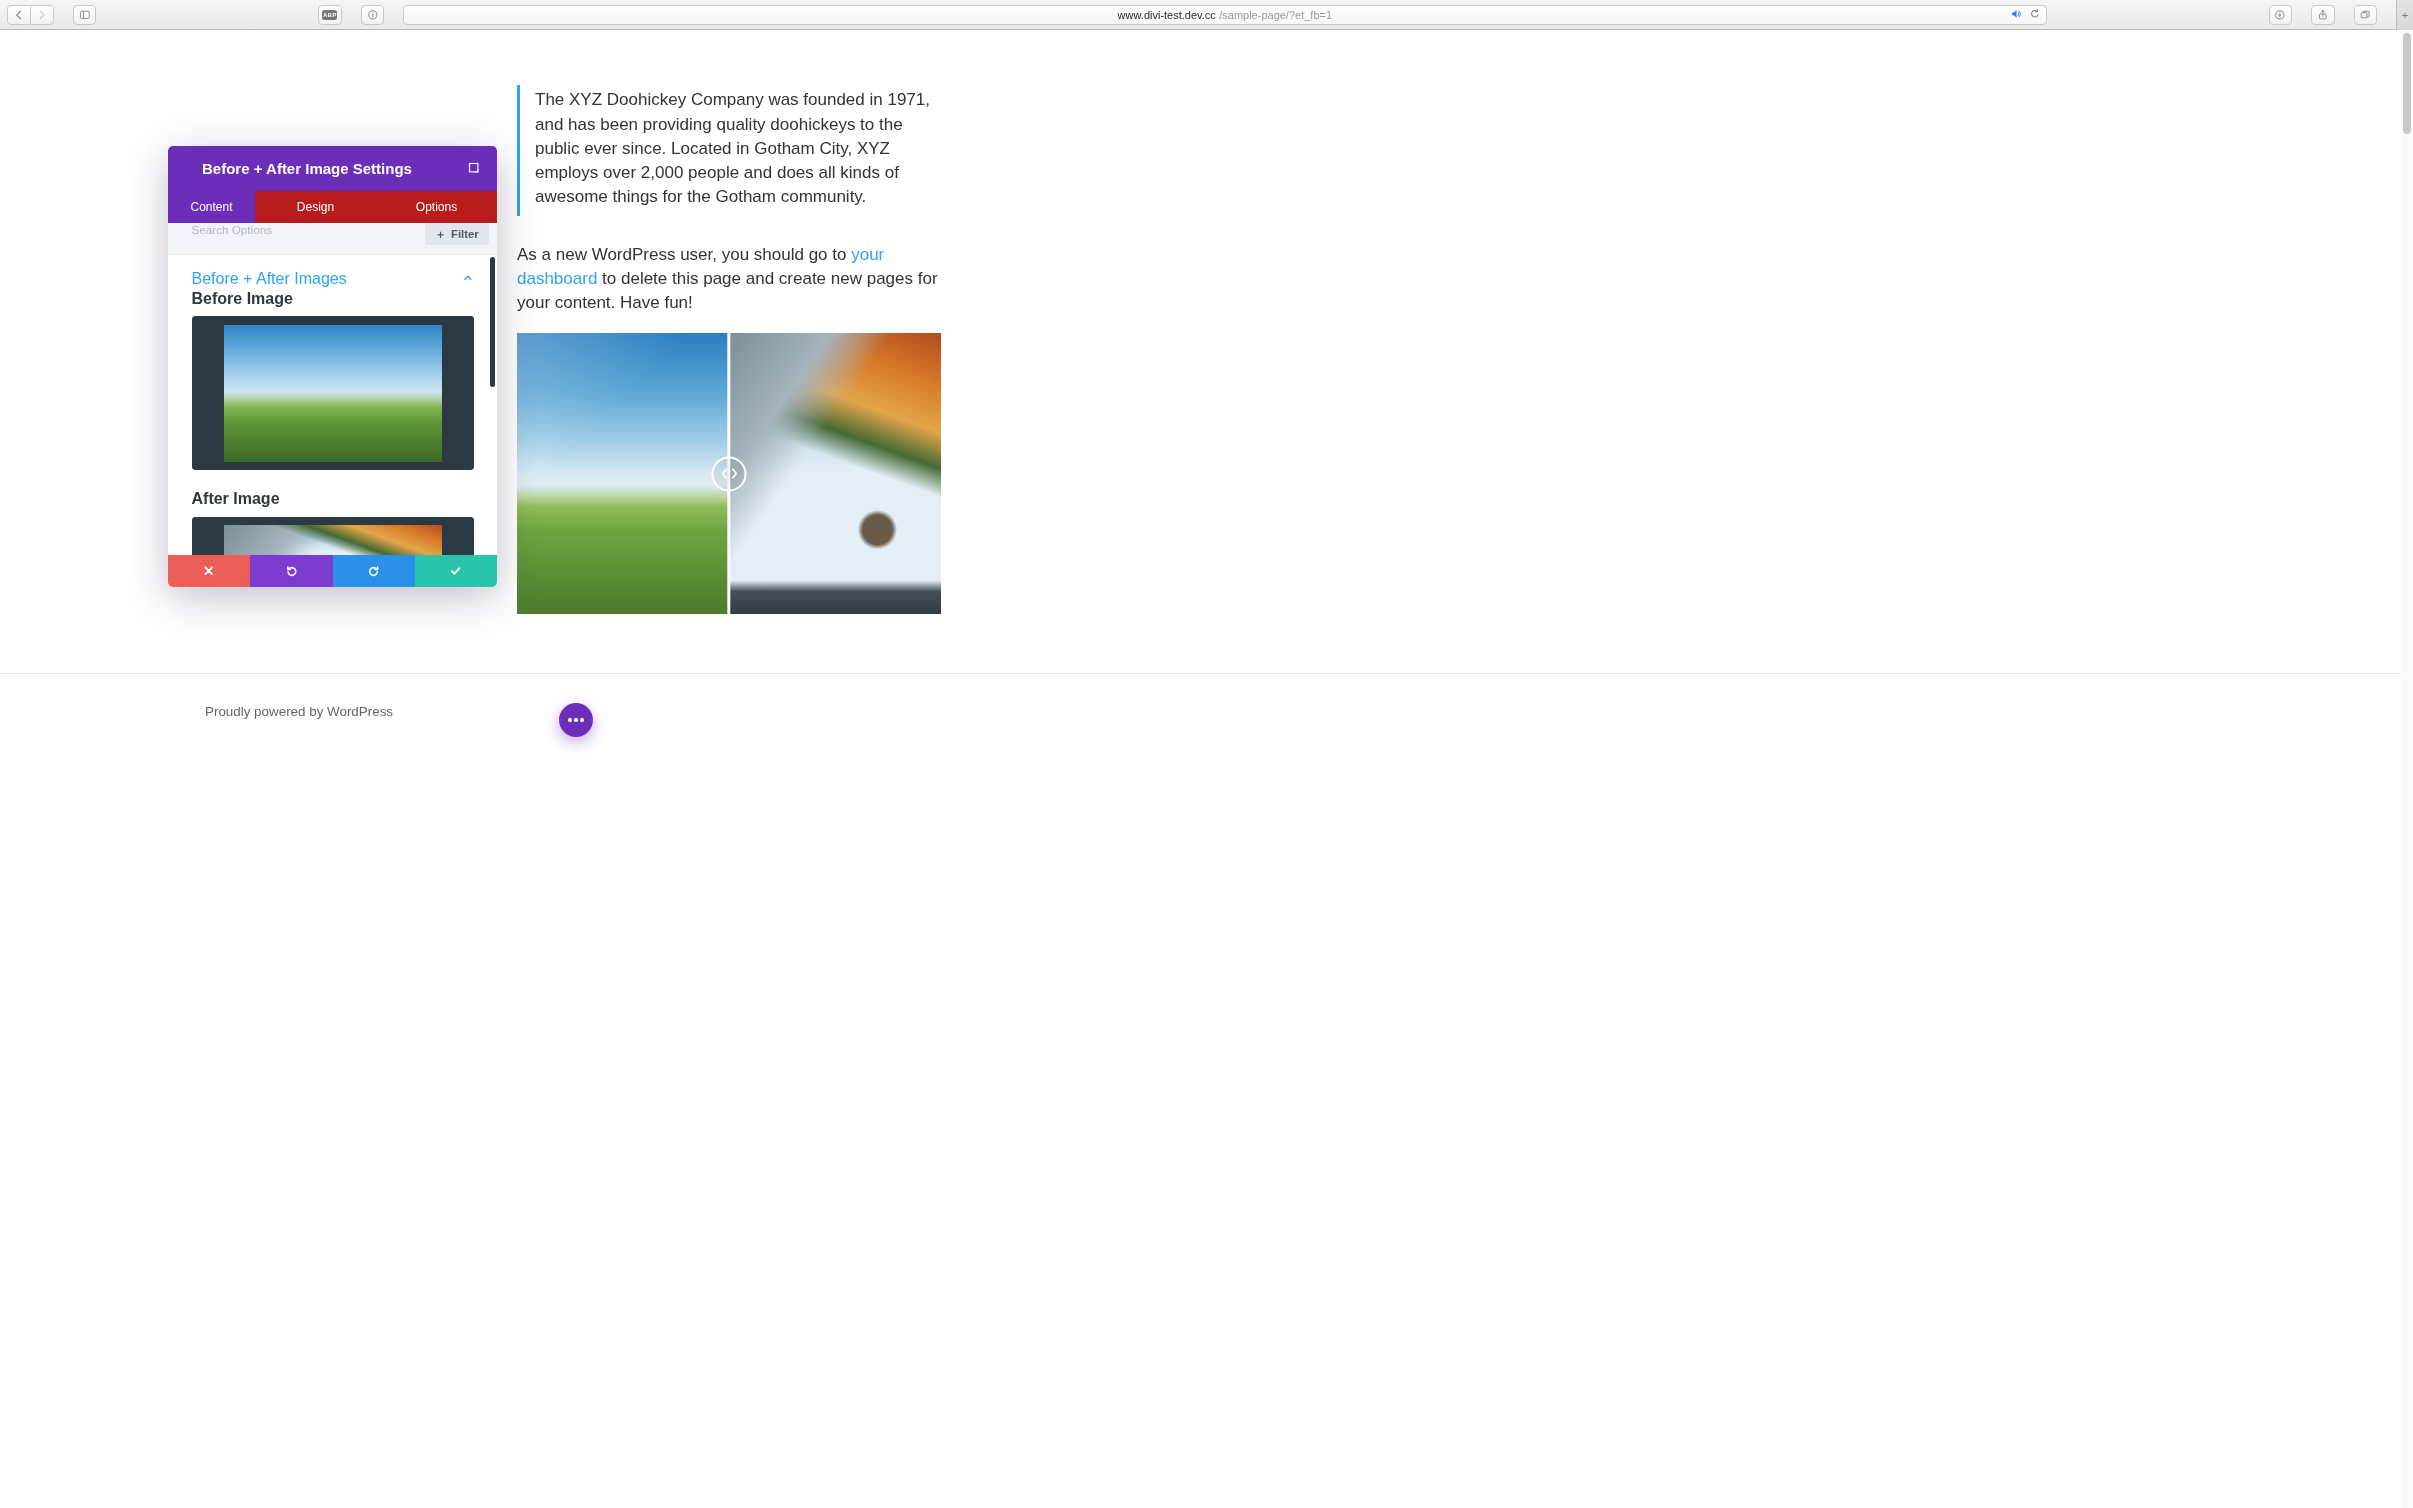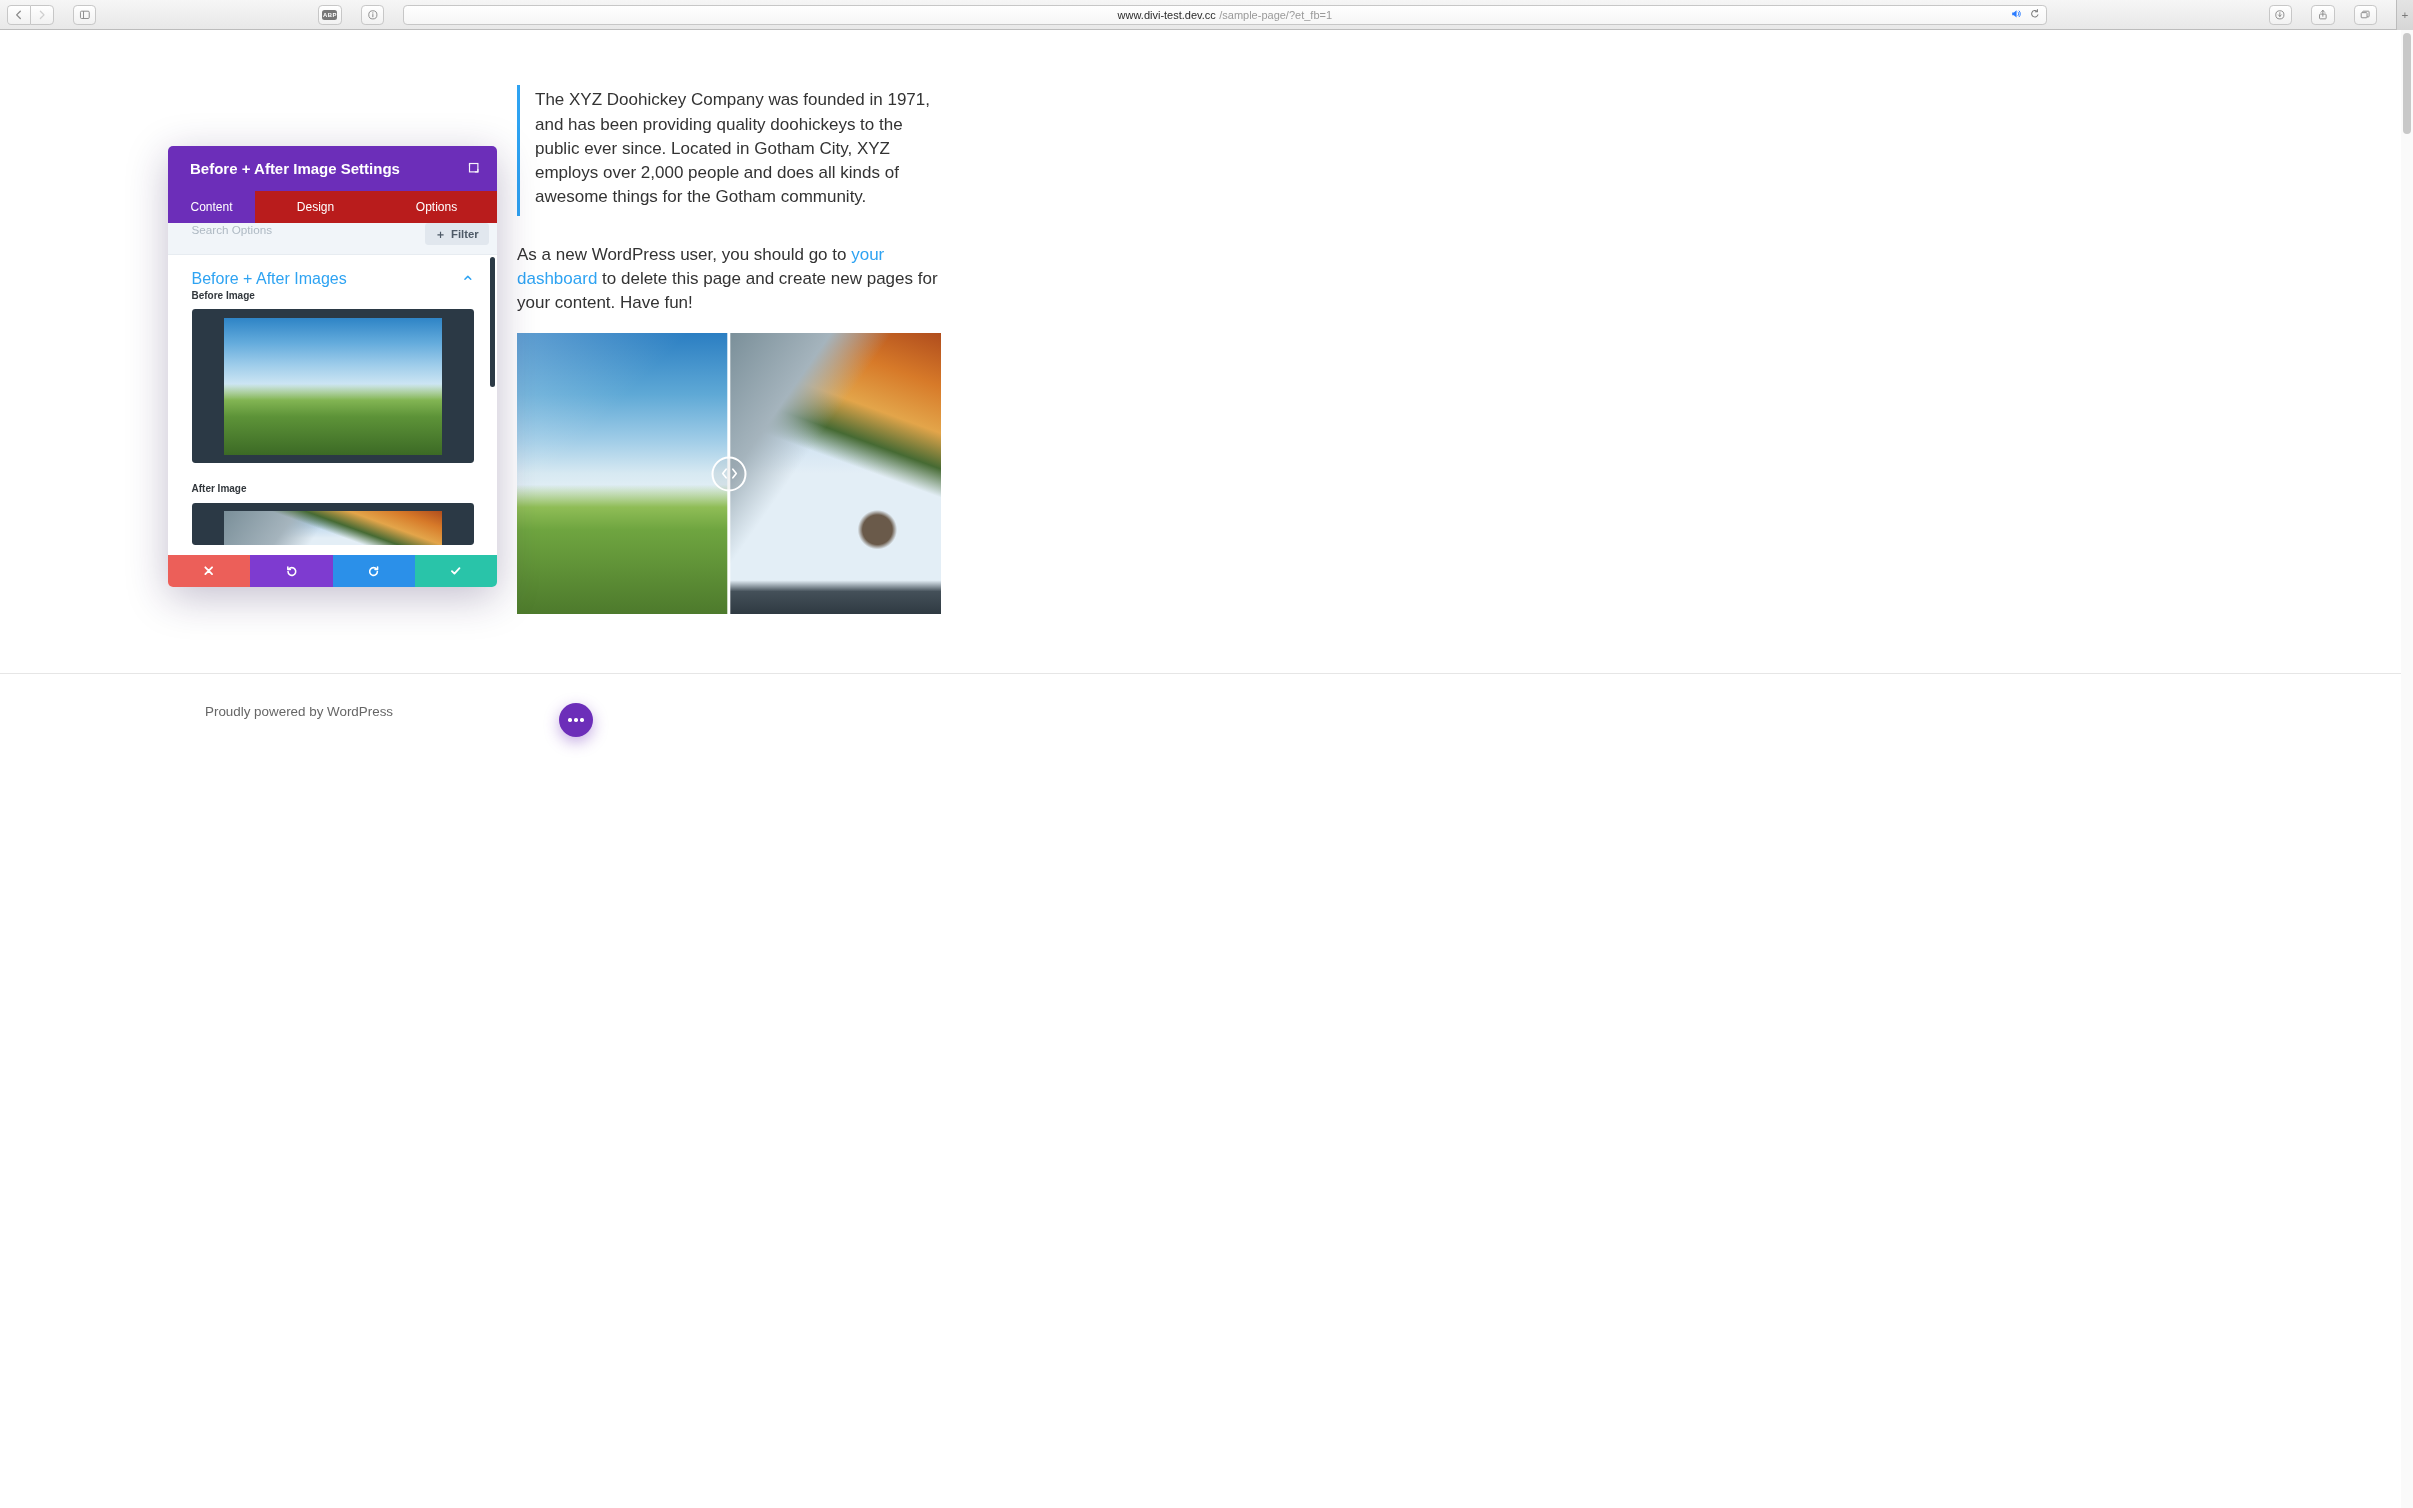--- a/index.html
+++ b/index.html
@@ -196,21 +196,21 @@
     border-radius:5px;
     box-shadow: 0 10px 42px rgba(40,20,80,.28);
     display:flex; flex-direction:column;
     overflow:hidden;
   }
   .modal-header {
     background:#6c2eb9;
     color:#fff;
     height:45px;
     display:flex; align-items:center; justify-content:space-between;
-    padding:0 17px 0 22px;
+    padding:0 17px 0 34px;
     font-size:15px; font-weight:600;
   }
   .modal-header .expand { color:#fff; opacity:.95; }
 
   .modal-tabs {
     display:flex;
     background:#b91c1c;
     height:32px;
   }
   .modal-tab {
@@ -257,21 +257,21 @@
   }
 
   .section-head {
     display:flex; align-items:center; justify-content:space-between;
     color:#2ea3f2; font-size:16px; font-weight:500;
     margin-bottom:2px;
   }
   .section-head .chev { color:#2ea3f2; }
 
   .field-label {
-    font-size:10px; font-weight:700; color:#32373c;
+    font-size:16px; font-weight:700; color:#32373c;
     margin-bottom:8.4px;
   }
 
   .img-well {
     background:#2b3945;
     border-radius:3.4px;
     padding:8.4px 32px;
     height:154px;
     display:flex; align-items:center; justify-content:center;
     margin-bottom:20px;

